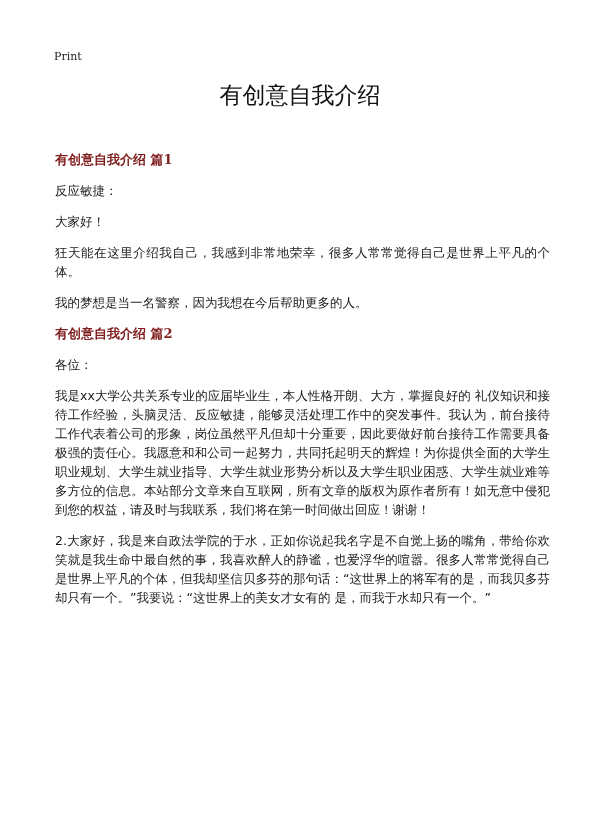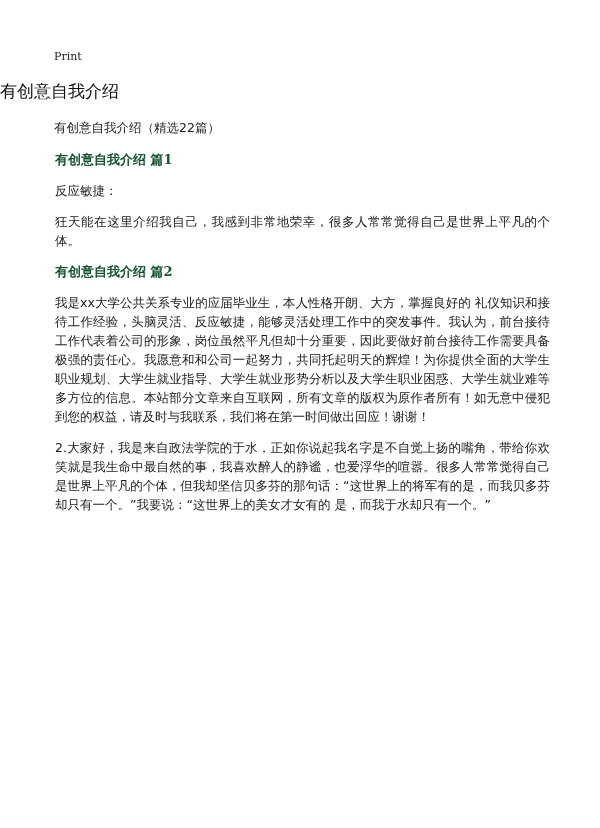--- a/index.html
+++ b/index.html
@@ -1,36 +1,38 @@
 <!DOCTYPE html>
 <html><head>
 <meta charset="utf-8">
 <style>
   html, body { margin: 0; padding: 0; background: #ffffff; }
   body { width: 600px; height: 828px; overflow: hidden; position: relative; color: #111; }
   .page { position: absolute; left: 0; top: 0; width: 600px; height: 828px; }
   .print-link { position: absolute; left: 54px; top: 50px; font-family: "DejaVu Serif", serif; font-size: 11px; color: #222; text-decoration: none; }
-  .doc-title { position: absolute; left: 0; width: 600px; top: 80px; font-family: "DejaVu Sans", sans-serif; font-size: 17px; font-weight: normal; margin: 0; color: #111; }
+  .doc-title { position: absolute; left: 0; width: 600px; top: 80px; text-align: center; font-family: "DejaVu Sans", sans-serif; font-size: 23px; font-weight: normal; margin: 0; color: #111; }
   .subtitle { position: absolute; left: 54px; top: 120px; font-family: "DejaVu Sans", sans-serif; font-size: 12.5px; color: #222; margin: 0; }
   .content { position: absolute; left: 55px; top: 150px; width: 495px; font-family: "DejaVu Sans", sans-serif; font-size: 12.5px; line-height: 19px; color: #1a1a1a; }
-  .section-heading { font-family: "DejaVu Serif", serif; font-weight: bold; font-size: 13px; margin: 0 0 12px 0; color: #14532d; }
+  .section-heading { font-family: "DejaVu Serif", serif; font-weight: bold; font-size: 13px; margin: 0 0 12px 0; color: #7f1d1d; }
   .para { margin: 0 0 12px 0; word-break: break-all; text-align: justify; }
 </style>
 </head>
 <body>
 
 <div class="page">
   <a class="print-link">Print</a>
   <h1 class="doc-title">有创意自我介绍</h1>
-  <p class="subtitle">有创意自我介绍（精选22篇）</p>
 
   <div class="content">
 
     <h2 class="section-heading">有创意自我介绍 篇1</h2>
     <p class="para">反应敏捷：</p>
+    <p class="para">大家好！</p>
     <p class="para">狂天能在这里介绍我自己，我感到非常地荣幸，很多人常常觉得自己是世界上平凡的个体。</p>
+    <p class="para">我的梦想是当一名警察，因为我想在今后帮助更多的人。</p>
 
     <h2 class="section-heading">有创意自我介绍 篇2</h2>
+    <p class="para">各位：</p>
     <p class="para">我是xx大学公共关系专业的应届毕业生，本人性格开朗、大方，掌握良好的 礼仪知识和接待工作经验，头脑灵活、反应敏捷，能够灵活处理工作中的突发事件。我认为，前台接待工作代表着公司的形象，岗位虽然平凡但却十分重要，因此要做好前台接待工作需要具备极强的责任心。我愿意和和公司一起努力，共同托起明天的辉煌！为你提供全面的大学生职业规划、大学生就业指导、大学生就业形势分析以及大学生职业困惑、大学生就业难等多方位的信息。本站部分文章来自互联网，所有文章的版权为原作者所有！如无意中侵犯到您的权益，请及时与我联系，我们将在第一时间做出回应！谢谢！</p>
 
     <p class="para">2.大家好，我是来自政法学院的于水，正如你说起我名字是不自觉上扬的嘴角，带给你欢笑就是我生命中最自然的事，我喜欢醉人的静谧，也爱浮华的喧嚣。很多人常常觉得自己是世界上平凡的个体，但我却坚信贝多芬的那句话：“这世界上的将军有的是，而我贝多芬却只有一个。”我要说：“这世界上的美女才女有的 是，而我于水却只有一个。”</p>
   </div>
 </div>
 
 </body></html>

